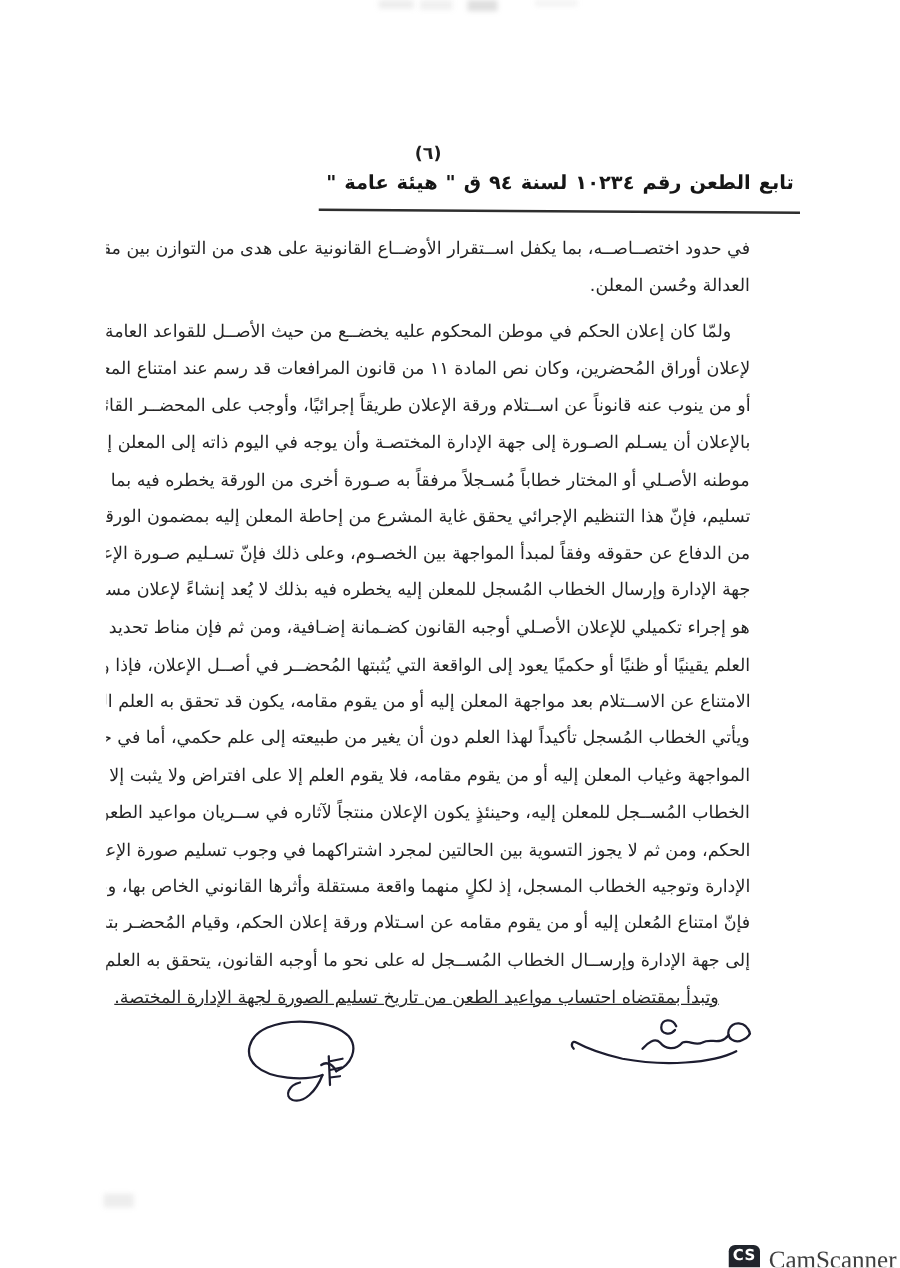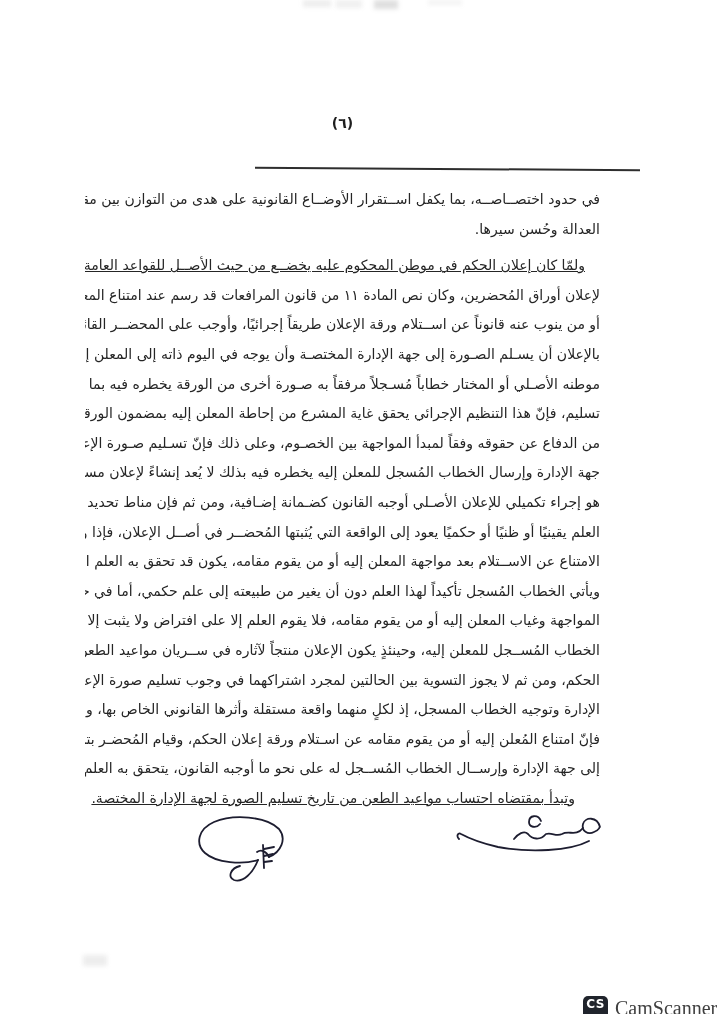--- a/index.html
+++ b/index.html
@@ -60,29 +60,30 @@
 
 <div id="page">
 
   <div class="smudge" style="left:303px;top:0;width:28px;height:7px;background:rgba(140,140,140,0.16);"></div>
   <div class="smudge" style="left:336px;top:0;width:26px;height:8px;background:rgba(140,140,140,0.13);"></div>
   <div class="smudge" style="left:374px;top:0;width:24px;height:9px;background:rgba(110,110,110,0.22);"></div>
   <div class="smudge" style="left:428px;top:0;width:34px;height:5px;background:rgba(140,140,140,0.10);"></div>
   <div class="smudge" style="left:83px;top:955px;width:24px;height:11px;background:rgba(130,130,130,0.14);"></div>
 
   <div id="page-number">(٦)</div>
+  <div id="header-title">تابع الطعن رقم ١٠٢٣٤ لسنة ٩٤ ق " هيئة عامة "</div>
   <div id="header-rule"></div>
 
   <div id="textblock">
     <div class="para">
         <div class="line j">في حدود اختصــاصــه، بما يكفل اســتقرار الأوضــاع القانونية على هدى من التوازن بين مقتضــيات</div>
-        <div class="line">العدالة وحُسن سيرها.</div>
+        <div class="line">العدالة وحُسن المعلن.</div>
       </div>
     <div class="para">
-        <div class="line j" style="padding-right: 15px; text-decoration: underline;">ولمّا كان إعلان الحكم في موطن المحكوم عليه يخضــع من حيث الأصــل للقواعد العامة</div>
+        <div class="line j" style="padding-right: 15px;">ولمّا كان إعلان الحكم في موطن المحكوم عليه يخضــع من حيث الأصــل للقواعد العامة</div>
         <div class="line j">لإعلان أوراق المُحضرين، وكان نص المادة ١١ من قانون المرافعات قد رسم عند امتناع المعلن إليه</div>
         <div class="line j">أو من ينوب عنه قانوناً عن اســتلام ورقة الإعلان طريقاً إجرائيًا، وأوجب على المحضــر القائم</div>
         <div class="line j">بالإعلان أن يسـلم الصـورة إلى جهة الإدارة المختصـة وأن يوجه في اليوم ذاته إلى المعلن إليه في</div>
         <div class="line j">موطنه الأصـلي أو المختار خطاباً مُسـجلاً مرفقاً به صـورة أخرى من الورقة يخطره فيه بما تم من</div>
         <div class="line j">تسليم، فإنّ هذا التنظيم الإجرائي يحقق غاية المشرع من إحاطة المعلن إليه بمضمون الورقة وتمكينه</div>
         <div class="line j">من الدفاع عن حقوقه وفقاً لمبدأ المواجهة بين الخصـوم، وعلى ذلك فإنّ تسـليم صـورة الإعلان إلى</div>
         <div class="line j">جهة الإدارة وإرسال الخطاب المُسجل للمعلن إليه يخطره فيه بذلك لا يُعد إنشاءً لإعلان مستقل، وإنما</div>
         <div class="line j">هو إجراء تكميلي للإعلان الأصـلي أوجبه القانون كضـمانة إضـافية، ومن ثم فإن مناط تحديد قرينة</div>
         <div class="line j">العلم يقينيًا أو ظنيًا أو حكميًا يعود إلى الواقعة التي يُثبتها المُحضــر في أصــل الإعلان، فإذا وقع</div>
         <div class="line j">الامتناع عن الاســتلام بعد مواجهة المعلن إليه أو من يقوم مقامه، يكون قد تحقق به العلم الظني،</div>

